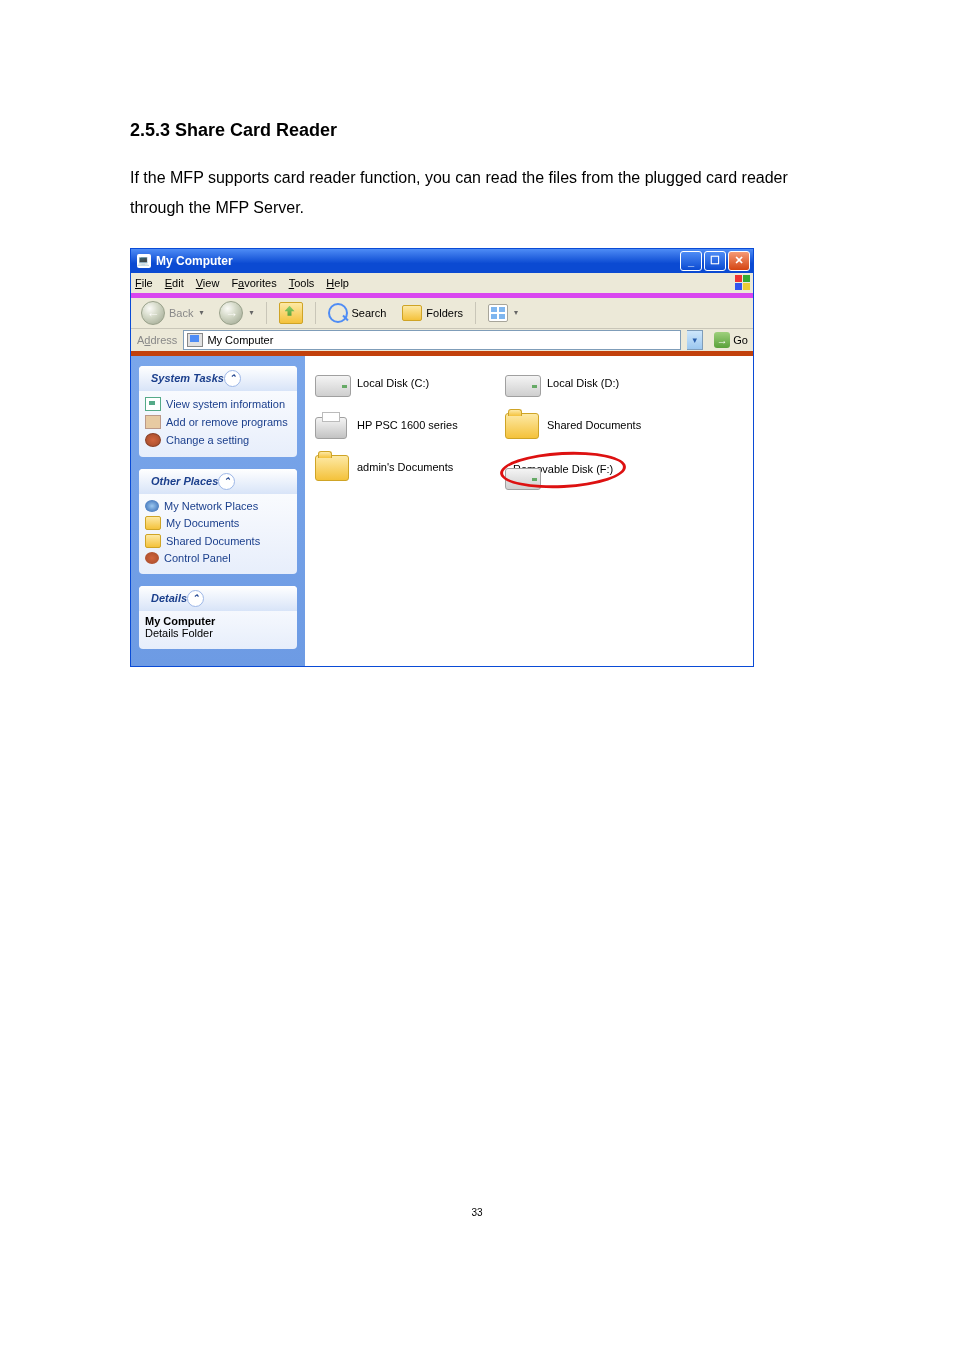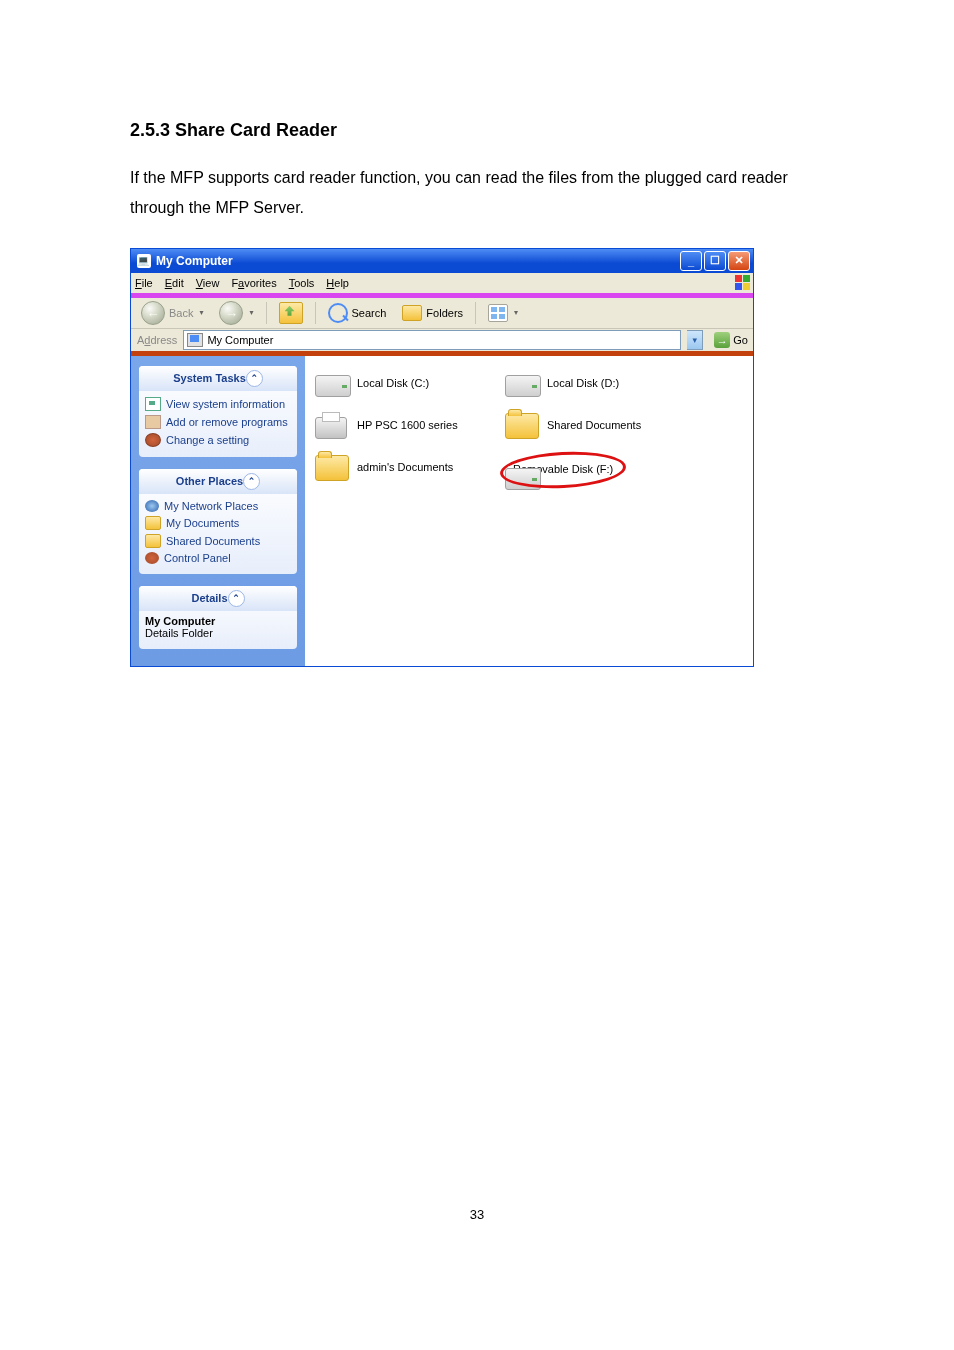--- a/index.html
+++ b/index.html
@@ -17,21 +17,21 @@
     font-weight: 700;
     margin: 0 0 22px 0;
   }
   p.body {
     font-size: 16px;
     line-height: 1.9;
     margin: 0 0 24px 0;
   }
   .page-num {
     text-align: center;
-    font-size: 13px;
+    font-size: 10px;
     margin-top: 540px;
   }
 
   
   .xpwin {
     width: 622px;
     border: 1px solid #0a4bd6;
     font-family: Tahoma, sans-serif;
     font-size: 11px;
     background: #fff;
@@ -169,24 +169,24 @@
     background:linear-gradient(to bottom,#7aa6ea 0%, #6d9be4 100%);
     padding:10px 8px;
     display:flex; flex-direction:column; gap:12px;
   }
   .task-card{
     background:linear-gradient(to bottom,#fff,#e7eefb);
     border-radius:4px;
     overflow:hidden;
   }
   .task-card .hdr{
-    display:flex; align-items:center; justify-content:center;
+    display:flex; align-items:center; justify-content:flex-start;
     padding:4px 12px;
     background:linear-gradient(to bottom,#fff,#d8e4f8);
-    color:#1b3f8c; font-weight:700;
+    color:#1b3f8c; font-weight:700;font-style:italic;
   }
   .task-card .hdr .coll{
     width:15px;height:15px;border-radius:50%;
     background:#fff;border:1px solid #9cb6e6;
     display:flex;align-items:center;justify-content:center;
     color:#1b3f8c;font-size:9px;font-weight:700;
   }
   .task-card ul{list-style:none;margin:0;padding:4px 6px 8px 6px;}
   .task-card li{
     display:flex; align-items:center; gap:5px;

